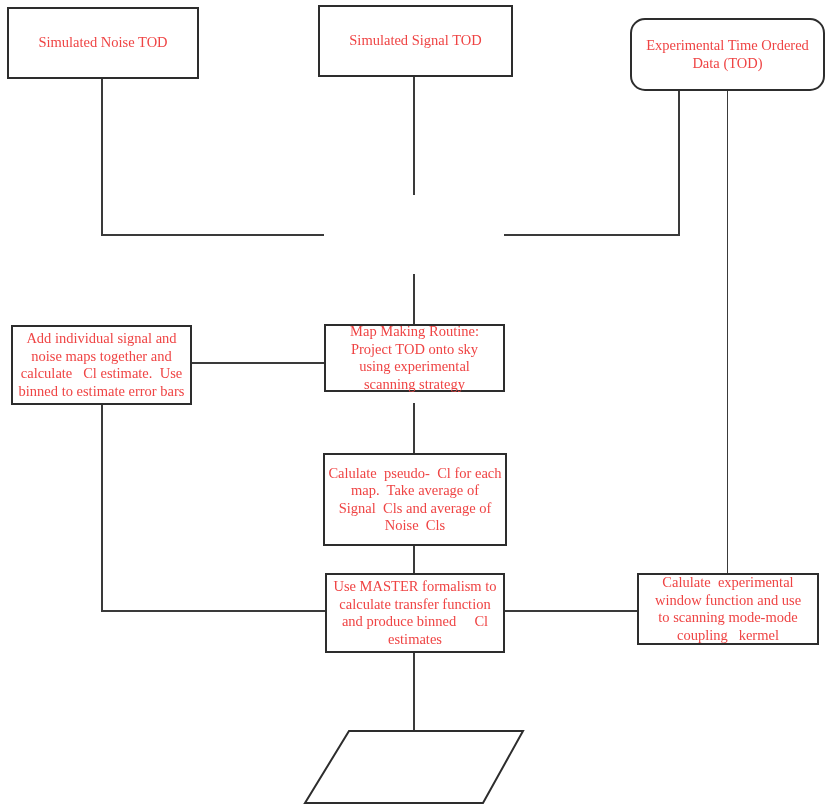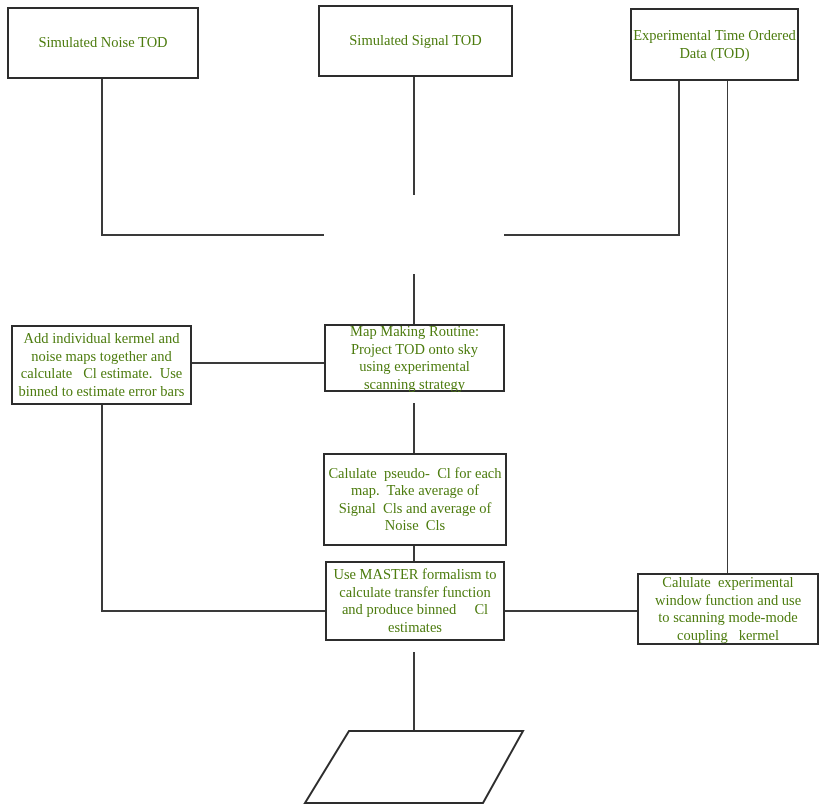--- a/index.html
+++ b/index.html
@@ -2,21 +2,21 @@
 <html><head>
 <meta charset="utf-8">
 <style>
   html, body { margin: 0; padding: 0; background: #ffffff; }
   #canvas {
     position: relative;
     width: 830px;
     height: 812px;
     background: #ffffff;
     font-family: "Liberation Serif", "DejaVu Serif", serif;
-    color: #4d7c0f;
+    color: #ef4444;
     overflow: hidden;
   }
   .node {
     position: absolute;
     box-sizing: border-box;
     border: 2px solid #2d2d2d;
     background: #ffffff;
     display: flex;
     flex-direction: column;
     align-items: center;
@@ -59,48 +59,48 @@
   <div class="vline" style="left:413px; top:652px; height:79px;"></div>
 
   <div class="node" style="left:7px; top:7px; width:192px; height:72px;">
     <div class="tline">Simulated Noise TOD</div>
   </div>
 
   <div class="node" style="left:318px; top:5px; width:195px; height:72px;">
     <div class="tline">Simulated Signal TOD</div>
   </div>
 
-  <div class="node" style="left:630px; top:8px; width:169px; height:73px;">
+  <div class="node" style="left:630px; top:18px; width:195px; height:73px;border-radius:15px;">
     <div class="tline">Experimental Time Ordered</div>
     <div class="tline">Data (TOD)</div>
   </div>
 
 
   <div class="node" style="left:324px; top:324px; width:181px; height:68px;">
     <div class="tline">Map Making Routine:</div>
     <div class="tline">Project TOD onto sky</div>
     <div class="tline">using experimental</div>
     <div class="tline">scanning strategy</div>
   </div>
 
   <div class="node" style="left:11px; top:325px; width:181px; height:80px;">
-    <div class="tline">Add individual kermel and</div>
+    <div class="tline">Add individual signal and</div>
     <div class="tline">noise maps together and</div>
     <div class="tline">calculate   Cl estimate.  Use</div>
     <div class="tline">binned to estimate error bars</div>
   </div>
 
   <div class="node" style="left:323px; top:453px; width:184px; height:93px;">
     <div class="tline">Calulate  pseudo-  Cl for each</div>
     <div class="tline">map.  Take average of</div>
     <div class="tline">Signal  Cls and average of</div>
     <div class="tline">Noise  Cls</div>
   </div>
 
-  <div class="node" style="left:325px; top:561px; width:180px; height:80px;">
+  <div class="node" style="left:325px; top:573px; width:180px; height:80px;">
     <div class="tline">Use MASTER formalism to</div>
     <div class="tline">calculate transfer function</div>
     <div class="tline">and produce binned     Cl</div>
     <div class="tline">estimates</div>
   </div>
 
   <div class="node" style="left:637px; top:573px; width:182px; height:72px;">
     <div class="tline">Calulate  experimental</div>
     <div class="tline">window function and use</div>
     <div class="tline">to scanning mode-mode</div>

